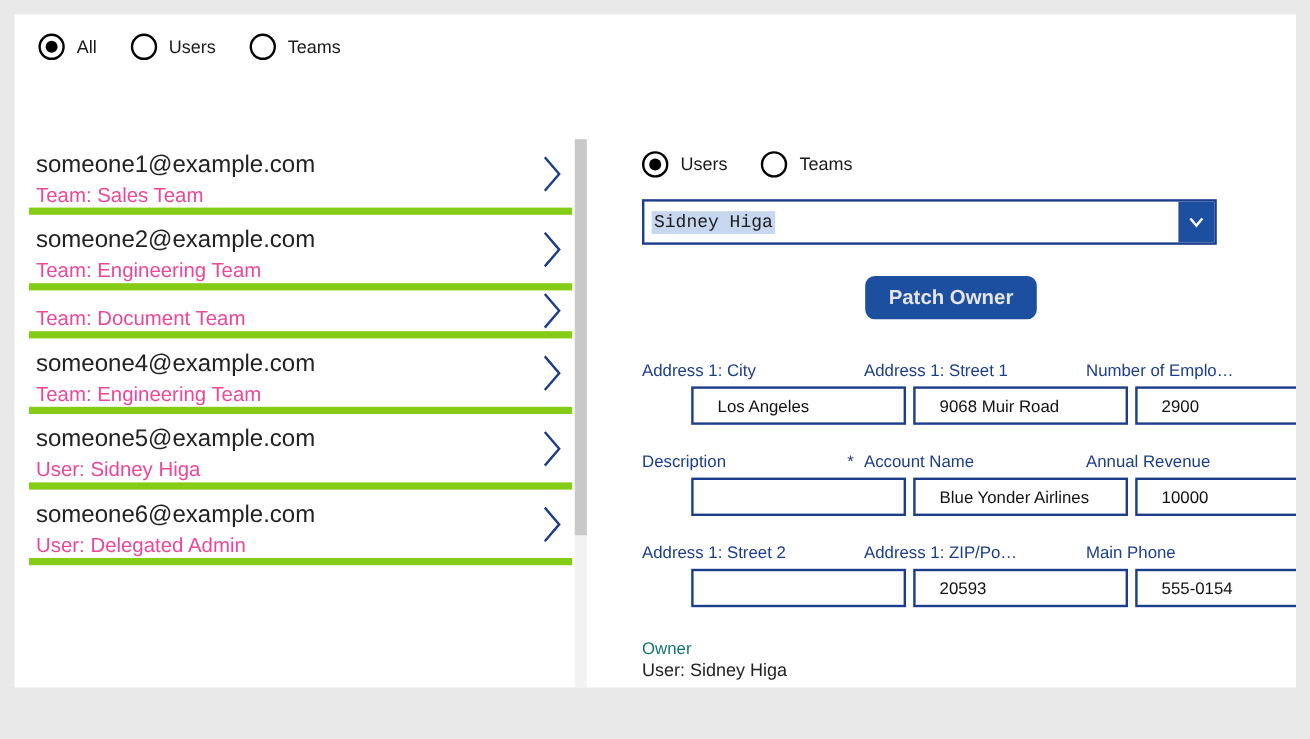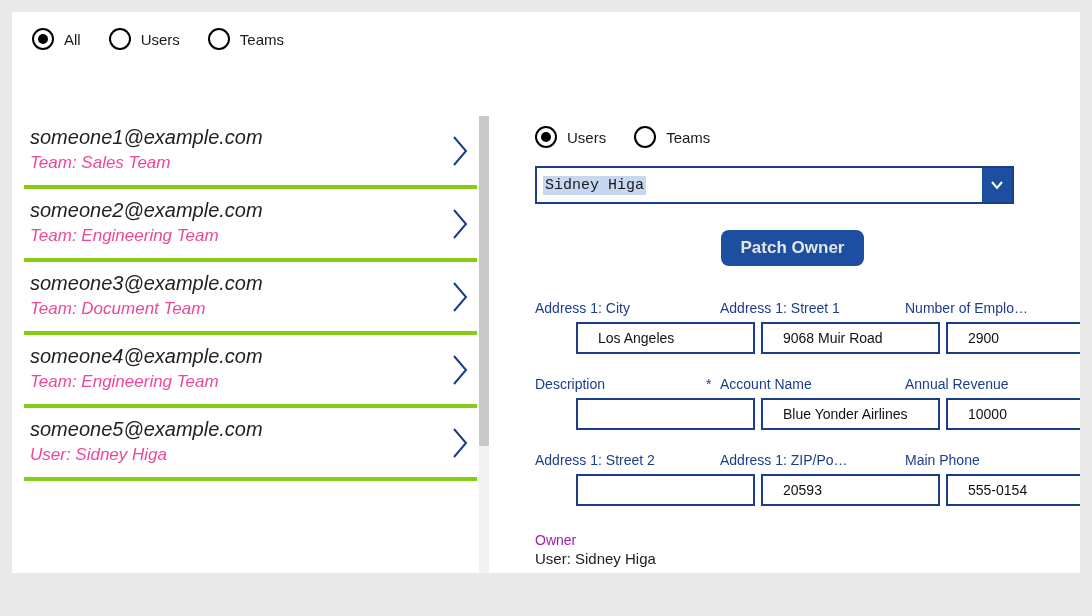--- a/index.html
+++ b/index.html
@@ -78,25 +78,24 @@
   }
   .list-scroll {
     position: absolute;
     top: 0;
     left: 12px;
     right: 10px;
     bottom: 0;
     overflow: hidden;
   }
   .list-item {
-    border-bottom: 4px solid #84cc16;
-    padding: 10px 40px 12px 6px;
+    border-bottom: 6px solid #84cc16;
+    padding: 10px 40px 0 6px;
     position: relative;
     cursor: pointer;
-    font-style: italic;
   }
   .list-item .primary {
     font-size: 20px;
     color: #222;
   }
   .list-item .secondary {
     font-size: 17px;
     color: #ec4899;
     margin-top: 4px;
   }
@@ -205,21 +204,21 @@
     left: -14px;
     top: 0;
     font-size: 14px;
   }
   .field-wrap { position: relative; }
 
   .owner-block {
     margin-top: 26px;
   }
   .owner-block .olabel {
-    color: #a21caf;
+    color: #0f766e;
     font-size: 14px;
   }
   .owner-block .oval {
     color: #222;
     font-size: 15px;
     margin-top: 2px;
   }
 </style>
 </head>
 <body>
@@ -260,40 +259,48 @@
               <div class="list-item">
                 <div class="primary">someone2@example.com</div>
                 <div class="secondary">Team: Engineering Team</div>
                 <span class="chev">
                   <svg width="20" height="34" viewBox="0 0 20 34">
                     <polyline points="3,3 15,17 3,31" fill="none" stroke="#1c3c8c" stroke-width="2"></polyline>
                   </svg>
                 </span>
               </div>
               <div class="list-item">
-                <div class="primary">someone3@example.com</div>
                 <div class="secondary">Team: Document Team</div>
                 <span class="chev">
                   <svg width="20" height="34" viewBox="0 0 20 34">
                     <polyline points="3,3 15,17 3,31" fill="none" stroke="#1c3c8c" stroke-width="2"></polyline>
                   </svg>
                 </span>
               </div>
               <div class="list-item">
                 <div class="primary">someone4@example.com</div>
                 <div class="secondary">Team: Engineering Team</div>
                 <span class="chev">
                   <svg width="20" height="34" viewBox="0 0 20 34">
                     <polyline points="3,3 15,17 3,31" fill="none" stroke="#1c3c8c" stroke-width="2"></polyline>
                   </svg>
                 </span>
               </div>
               <div class="list-item">
                 <div class="primary">someone5@example.com</div>
                 <div class="secondary">User: Sidney Higa</div>
+                <span class="chev">
+                  <svg width="20" height="34" viewBox="0 0 20 34">
+                    <polyline points="3,3 15,17 3,31" fill="none" stroke="#1c3c8c" stroke-width="2"></polyline>
+                  </svg>
+                </span>
+              </div>
+              <div class="list-item">
+                <div class="primary">someone6@example.com</div>
+                <div class="secondary">User: Delegated Admin</div>
                 <span class="chev">
                   <svg width="20" height="34" viewBox="0 0 20 34">
                     <polyline points="3,3 15,17 3,31" fill="none" stroke="#1c3c8c" stroke-width="2"></polyline>
                   </svg>
                 </span>
               </div>
             </div>
         </div>
         <div class="scroll-track">
           <div class="scroll-thumb"></div>

